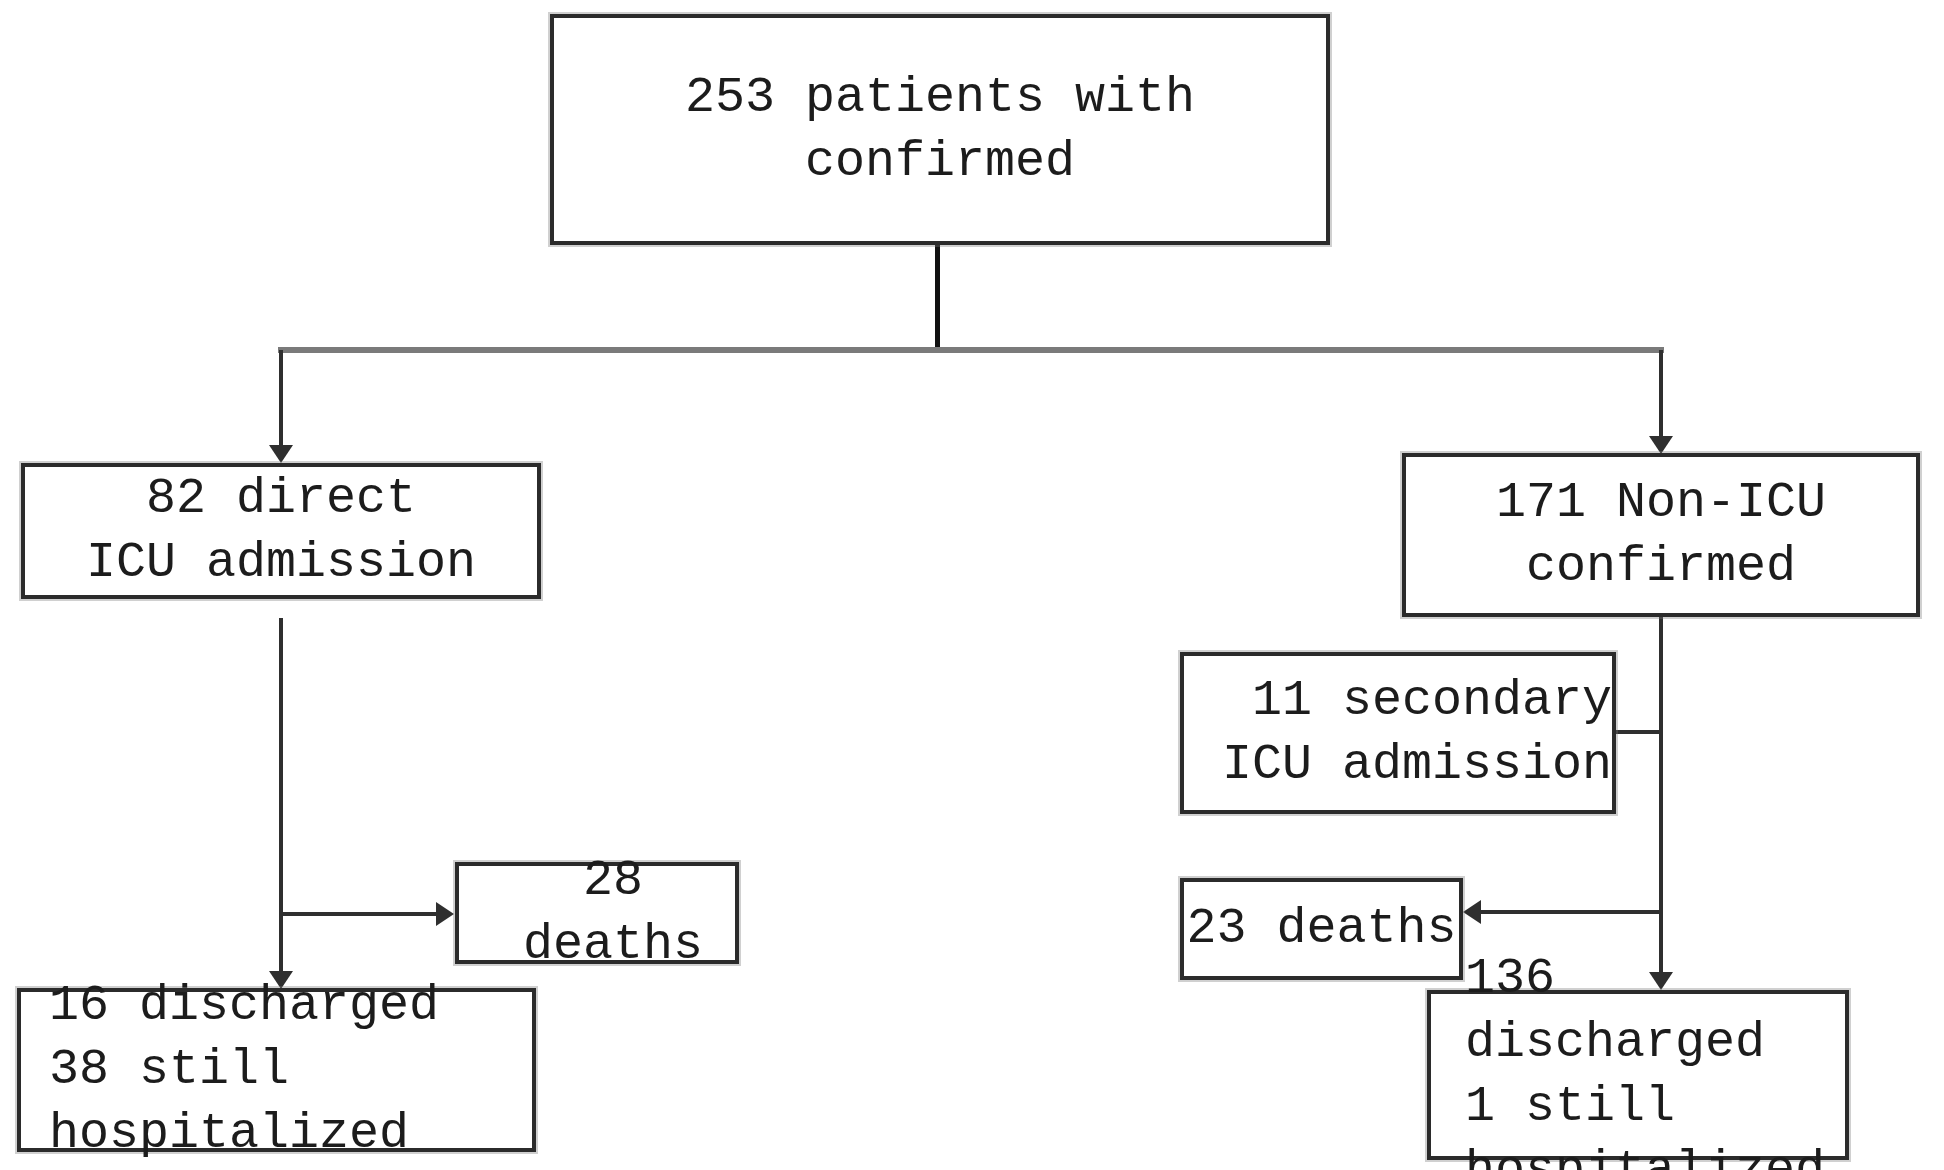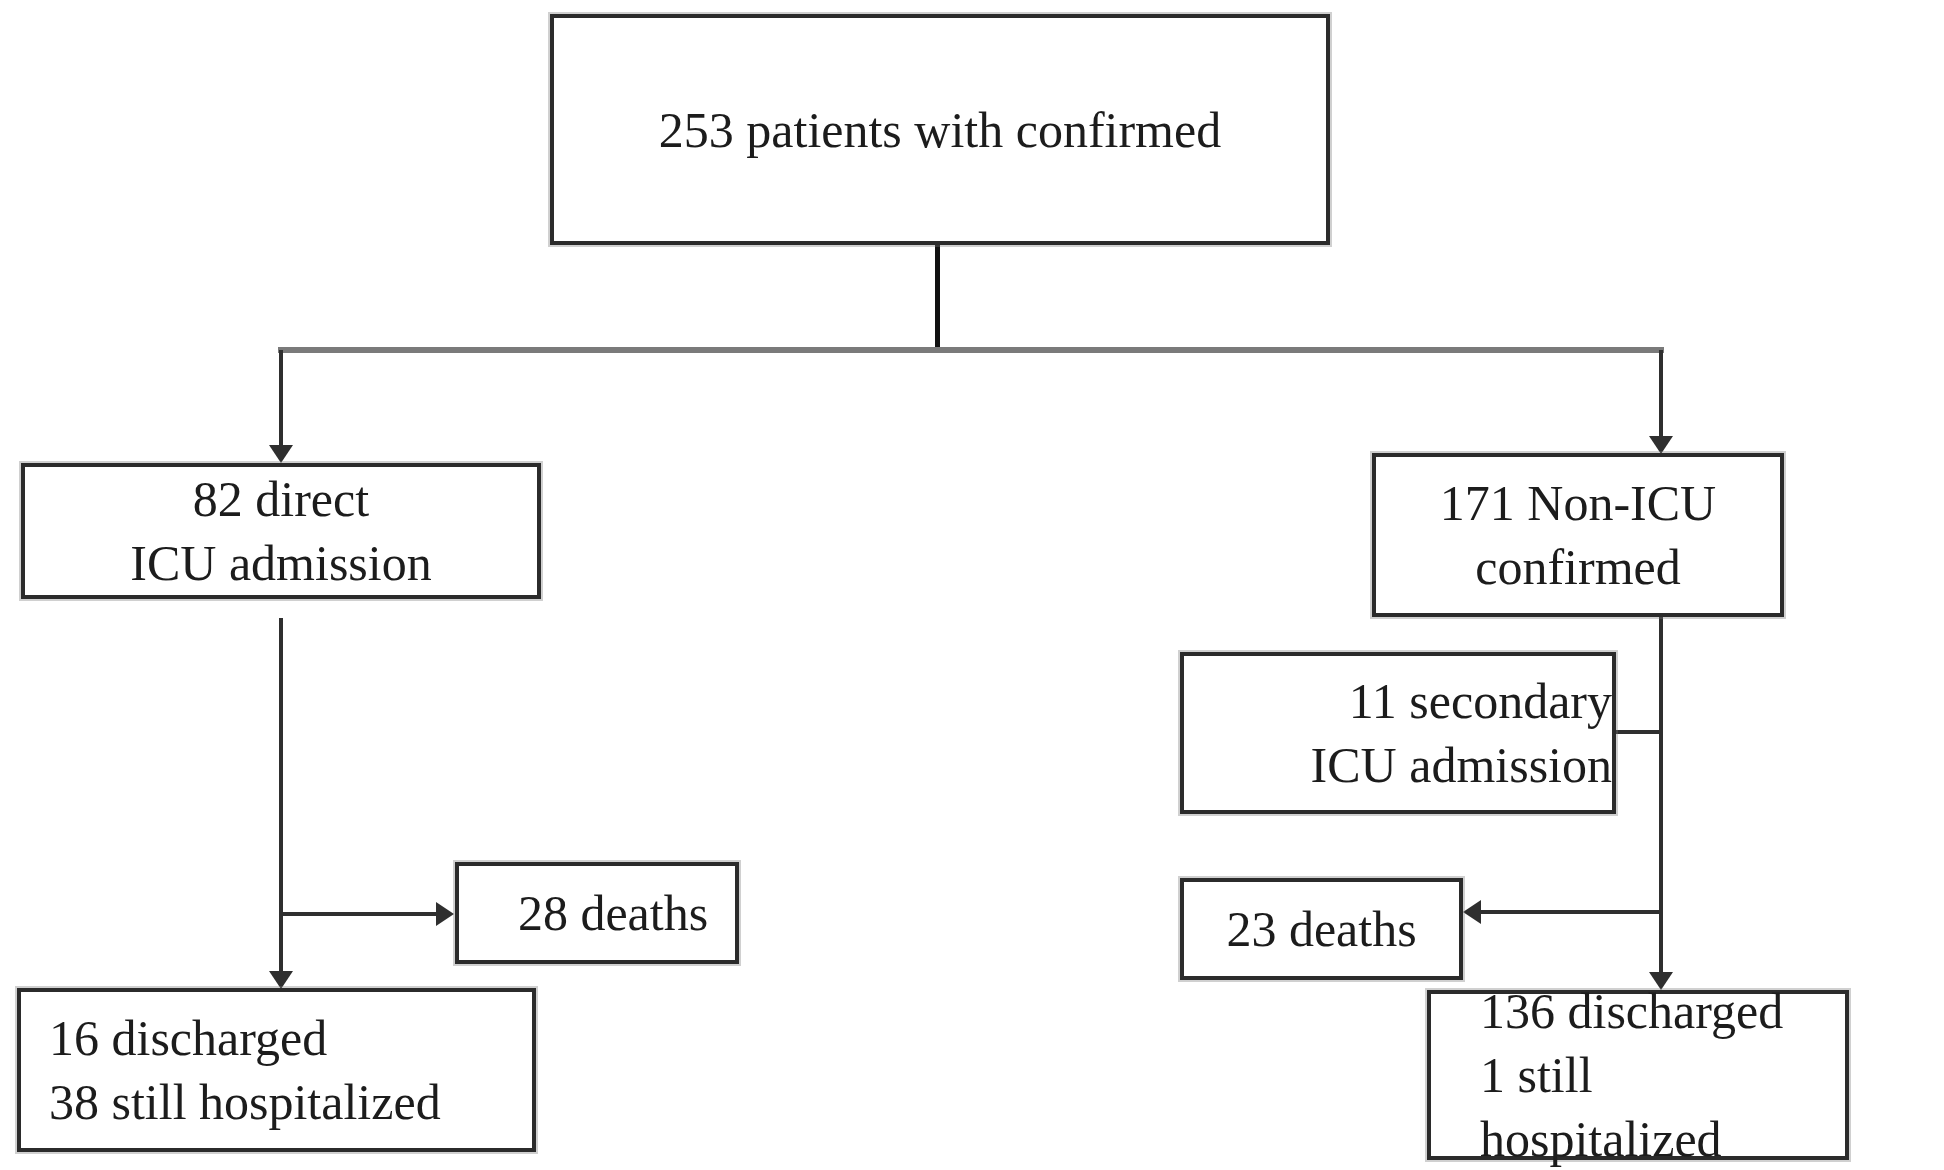--- a/index.html
+++ b/index.html
@@ -5,21 +5,21 @@
   html, body {
     margin: 0;
     padding: 0;
     background: #ffffff;
   }
   .canvas {
     position: relative;
     width: 1944px;
     height: 1170px;
     background: var(--bg, #ffffff);
-    font-family: Liberation Serif, serif;
+    font-family: Liberation Mono, monospace;
     color: var(--text, #1c1c1c);
     overflow: hidden;
   }
   .node {
     position: absolute;
     background: #ffffff;
     border: 4px solid var(--border, #2b2b2b);
     box-sizing: border-box;
     display: flex;
     flex-direction: column;
@@ -91,21 +91,21 @@
 
   <div class="node" style="left:550px; top:14px; width:780px; height:231px;">
     <div>253 patients with confirmed</div>
   </div>
 
   <div class="node" style="left:21px; top:463px; width:520px; height:136px;">
     <div>82 direct</div>
     <div>ICU admission</div>
   </div>
 
-  <div class="node" style="left:1372px; top:453px; width:412px; height:164px;">
+  <div class="node" style="left:1402px; top:453px; width:518px; height:164px;">
     <div>171 Non-ICU</div>
     <div>confirmed</div>
   </div>
 
   <div class="node" style="left:1180px; top:652px; width:436px; height:162px;align-items:flex-end;">
     <div>11 secondary</div>
     <div>ICU admission</div>
   </div>
 
   <div class="node" style="left:455px; top:862px; width:284px; height:102px;padding-left:32px;">
@@ -114,18 +114,18 @@
 
   <div class="node" style="left:1180px; top:862px; width:283px; height:102px;margin-top:16px;">
     <div>23 deaths</div>
   </div>
 
   <div class="node left-align" style="left:17px; top:988px; width:519px; height:164px; padding-left:28px;">
     <div>16 discharged</div>
     <div>38 still hospitalized</div>
   </div>
 
-  <div class="node left-align" style="left:1427px; top:990px; width:422px; height:170px; padding-left:49px;">
+  <div class="node left-align" style="left:1427px; top:990px; width:422px; height:170px; padding-left:34px;">
     <div>136 discharged</div>
     <div>1 still hospitalized</div>
   </div>
 
 </div>
 
 </body></html>

